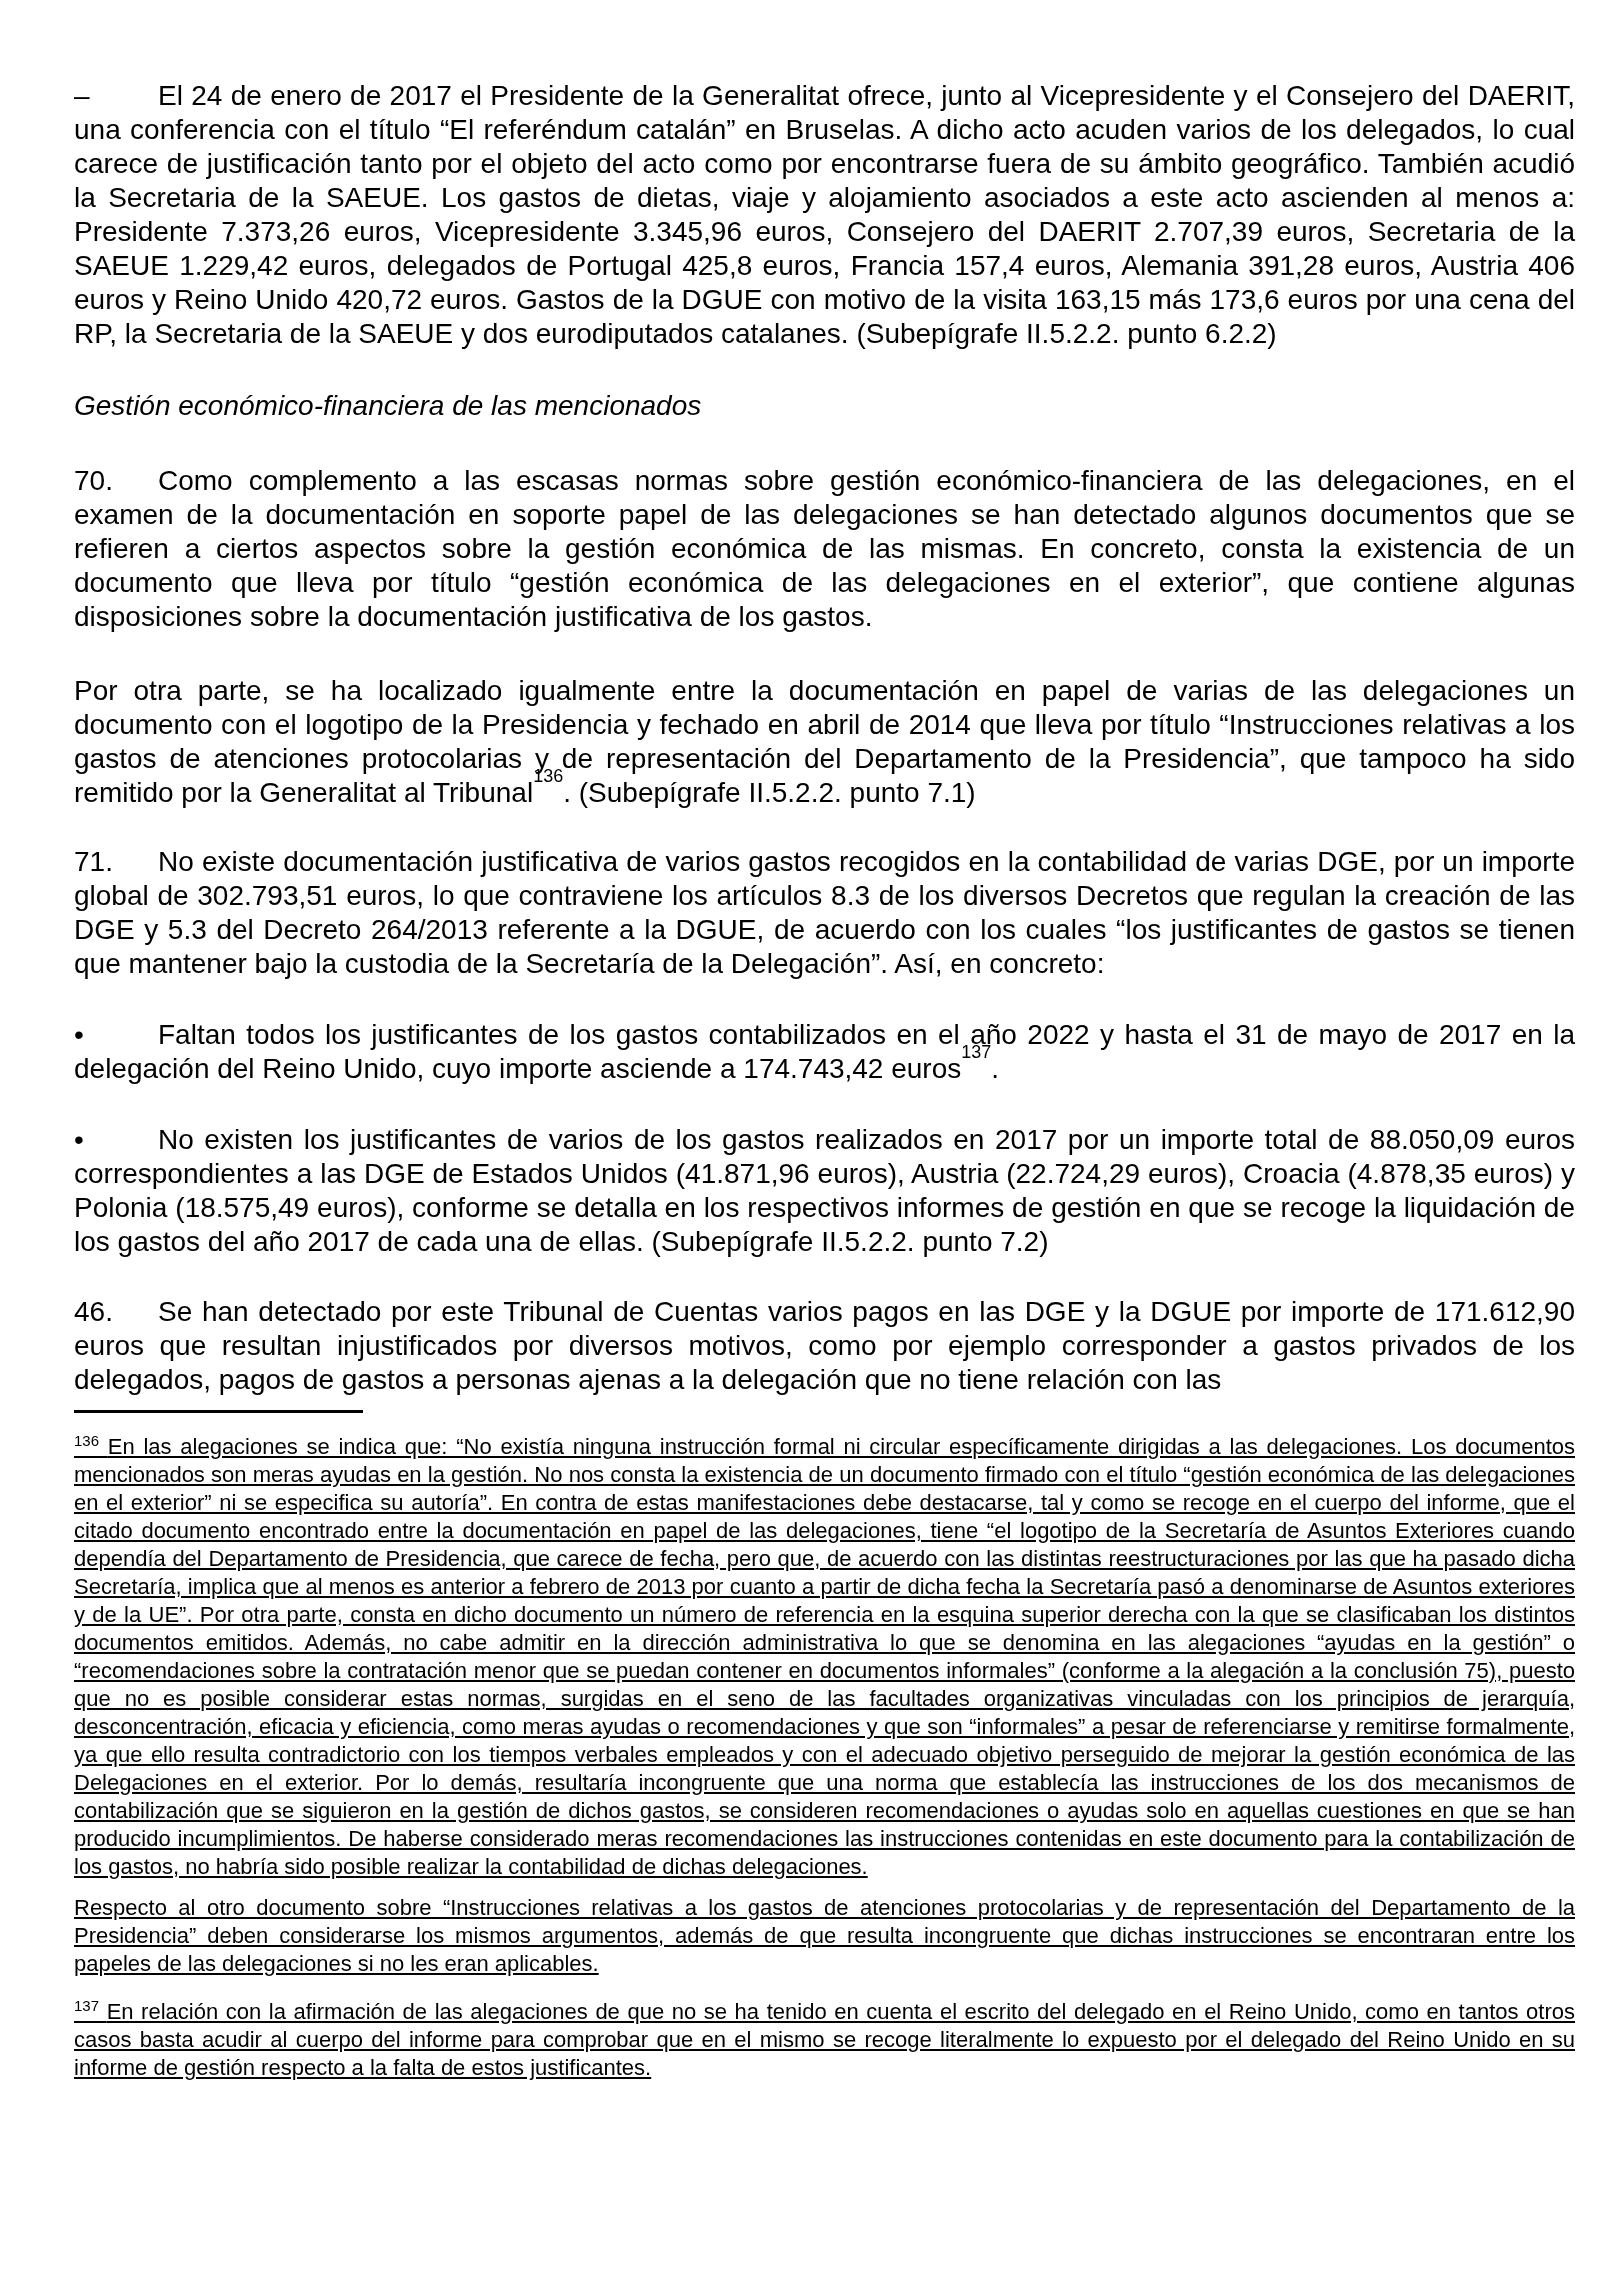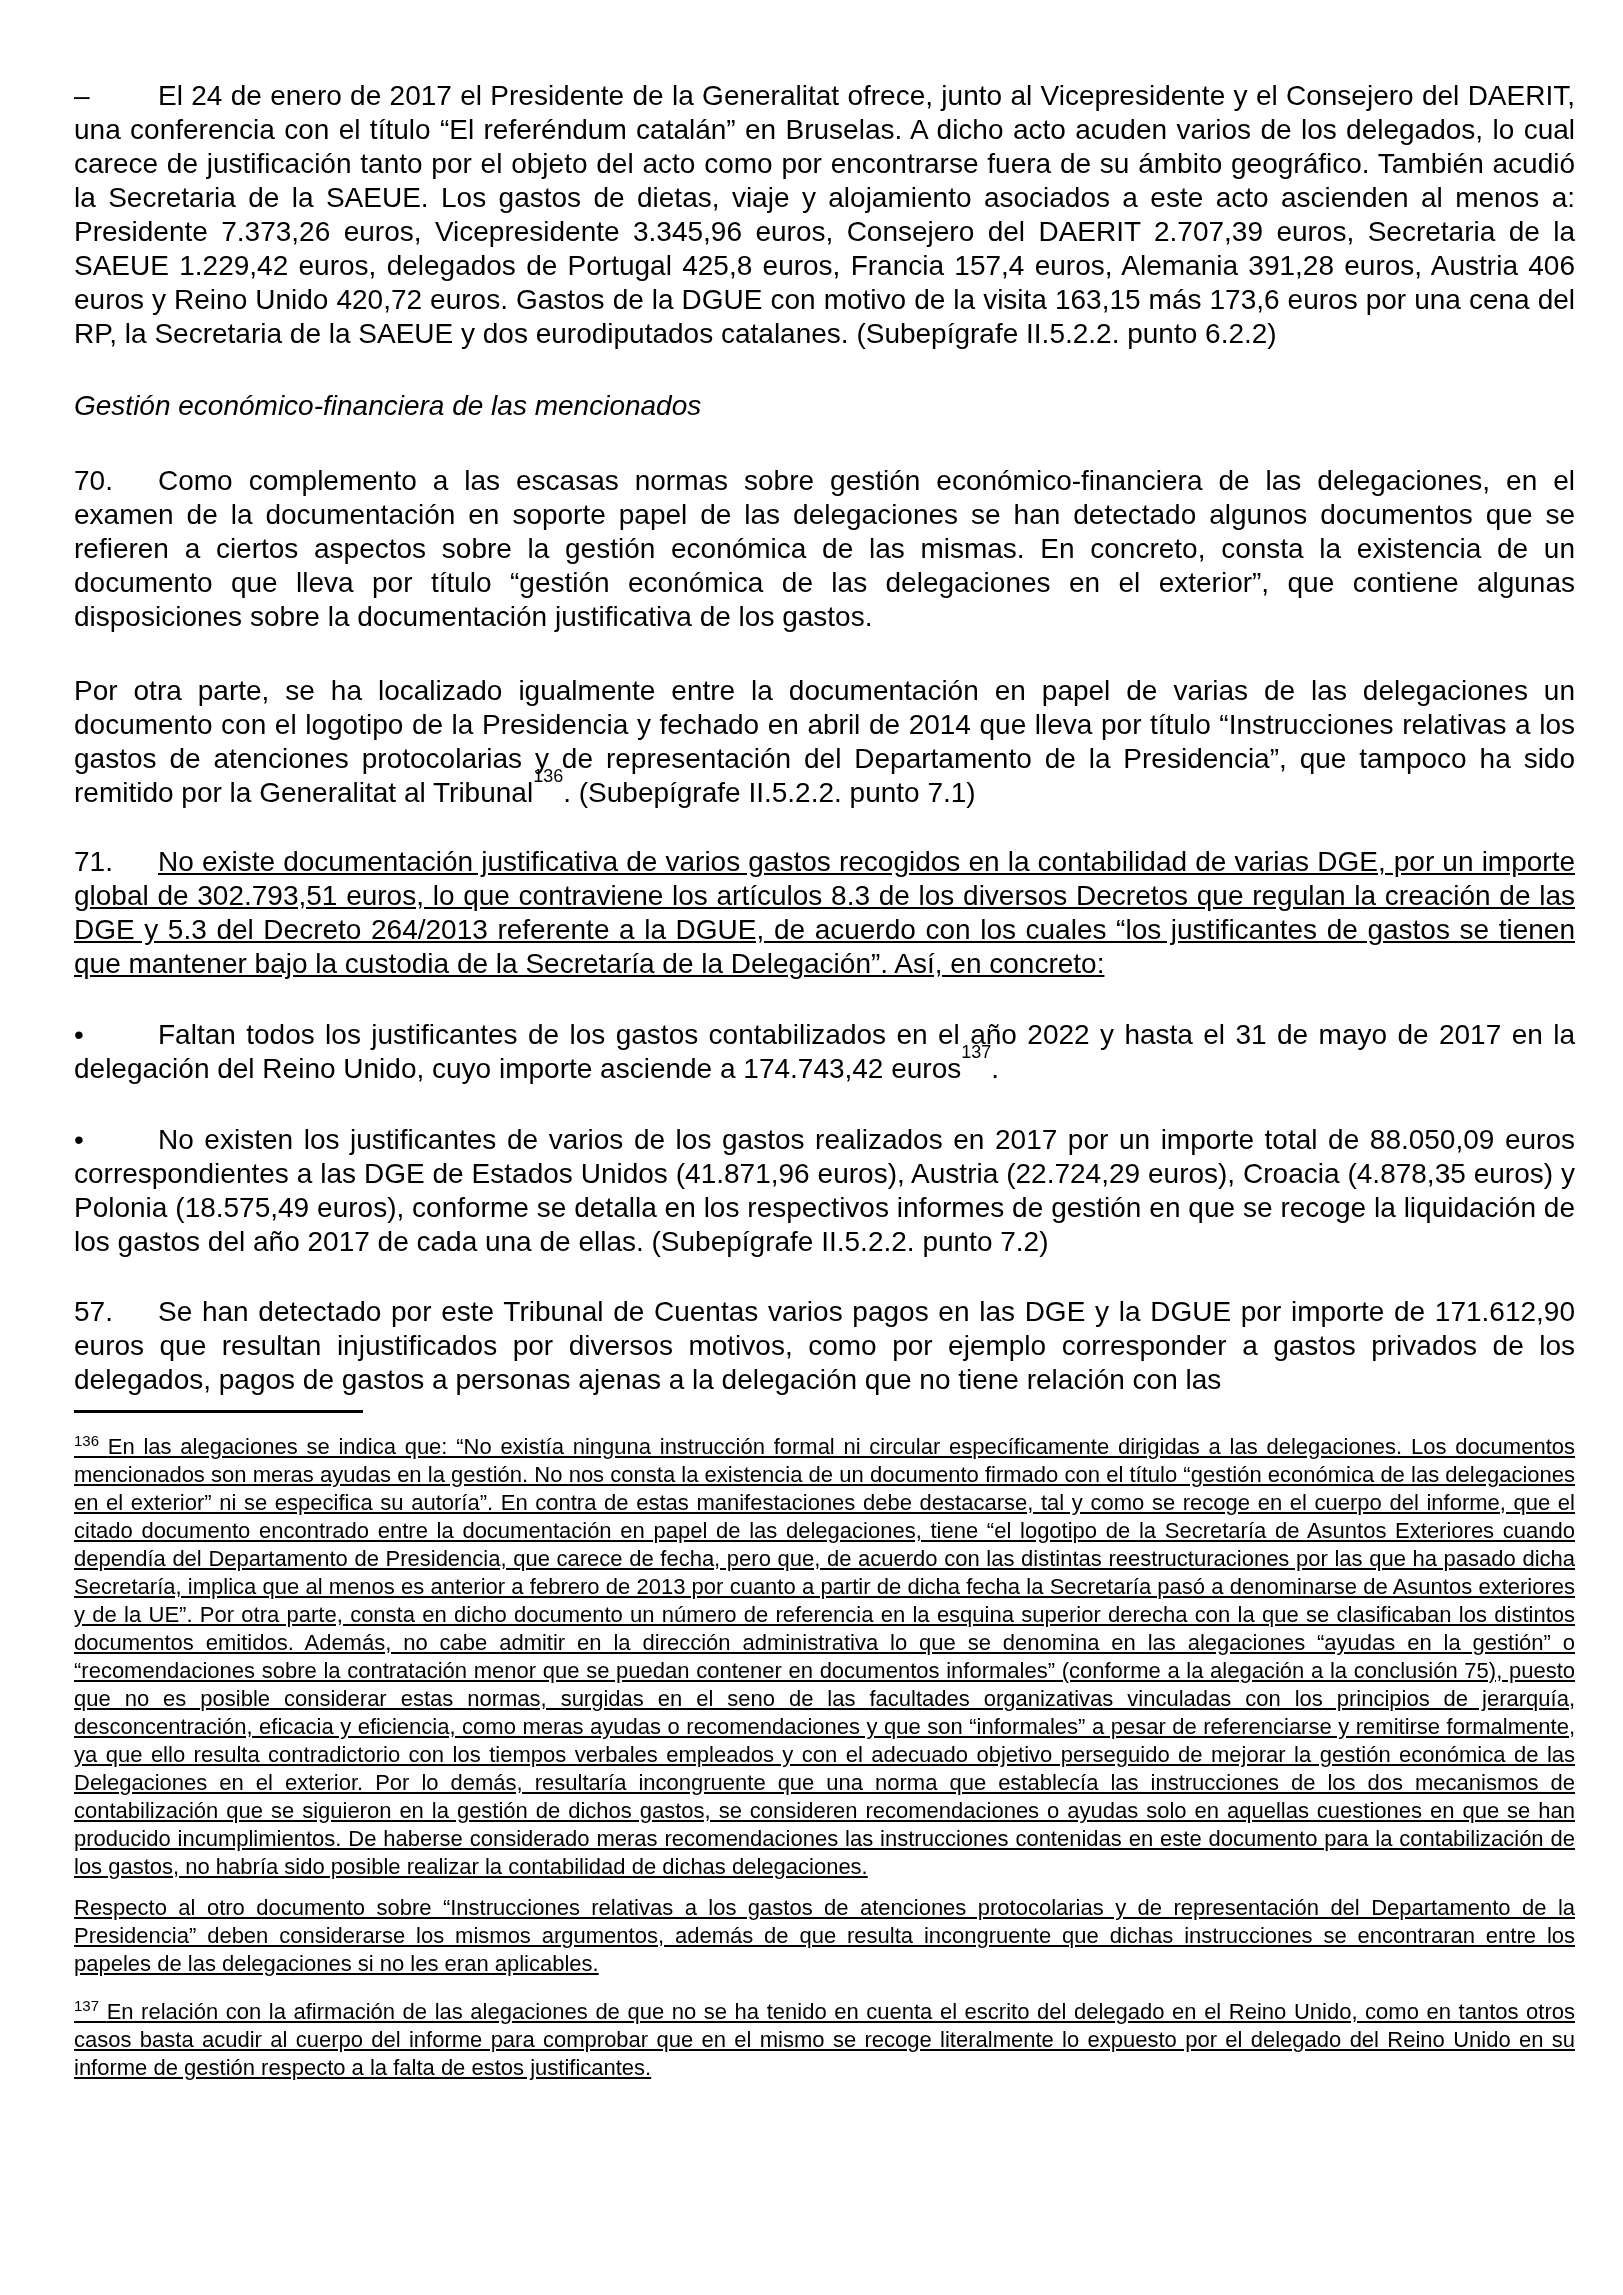--- a/index.html
+++ b/index.html
@@ -35,21 +35,21 @@
   .bsup {
     font-size: 18px;
     position: relative;
     top: -10px;
     line-height: 0;
   }
   .para1   { margin-top: 79px; }
   .heading { margin-top: 38px; }
   .p70     { margin-top: 41px; }
   .potra   { margin-top: 40px; }
-  .p71     { margin-top: 35px; text-decoration: underline; }
+  .p71     { margin-top: 35px; }
   .b1      { margin-top: 37px; }
   .b2      { margin-top: 37px; }
   .p72     { margin-top: 36px; }
   .fnsep {
     margin-top: 13.2px;
     width: 289px;
     height: 2.5px;
     background: #000000;
   }
   .footnotes { margin-top: 20px; }
@@ -83,21 +83,21 @@
     <p class="body p70"><span class="marker">70.</span><span>Como complemento a las escasas normas sobre gestión económico-financiera de las delegaciones, en el examen de la documentación en soporte papel de las delegaciones se han detectado algunos documentos que se refieren a ciertos aspectos sobre la gestión económica de las mismas. En concreto, consta la existencia de un documento que lleva por título “gestión económica de las delegaciones en el exterior”, que contiene algunas disposiciones sobre la documentación justificativa de los gastos.</span></p>
 
     <p class="body potra"><span>Por otra parte, se ha localizado igualmente entre la documentación en papel de varias de las delegaciones un documento con el logotipo de la Presidencia y fechado en abril de 2014 que lleva por título “Instrucciones relativas a los gastos de atenciones protocolarias y de representación del Departamento de la Presidencia”, que tampoco ha sido remitido por la Generalitat al Tribunal</span><sup class="bsup">136</sup><span>. (Subepígrafe II.5.2.2. punto 7.1)</span></p>
 
     <p class="body p71"><span class="marker">71.</span><span>No existe documentación justificativa de varios gastos recogidos en la contabilidad de varias DGE, por un importe global de 302.793,51 euros, lo que contraviene los artículos 8.3 de los diversos Decretos que regulan la creación de las DGE y 5.3 del Decreto 264/2013 referente a la DGUE, de acuerdo con los cuales “los justificantes de gastos se tienen que mantener bajo la custodia de la Secretaría de la Delegación”. Así, en concreto:</span></p>
 
     <p class="body b1"><span class="marker">•</span><span>Faltan todos los justificantes de los gastos contabilizados en el año 2022 y hasta el 31 de mayo de 2017 en la delegación del Reino Unido, cuyo importe asciende a 174.743,42 euros</span><sup class="bsup">137</sup><span>.</span></p>
 
     <p class="body b2"><span class="marker">•</span><span>No existen los justificantes de varios de los gastos realizados en 2017 por un importe total de 88.050,09 euros correspondientes a las DGE de Estados Unidos (41.871,96 euros), Austria (22.724,29 euros), Croacia (4.878,35 euros) y Polonia (18.575,49 euros), conforme se detalla en los respectivos informes de gestión en que se recoge la liquidación de los gastos del año 2017 de cada una de ellas. (Subepígrafe II.5.2.2. punto 7.2)</span></p>
 
-    <p class="body p72"><span class="marker">57.</span><span>Se han detectado por este Tribunal de Cuentas varios pagos en las DGE y la DGUE por importe de 171.612,90 euros que resultan injustificados por diversos motivos, como por ejemplo corresponder a gastos privados de los delegados, pagos de gastos a personas ajenas a la delegación que no tiene relación con las</span></p>
+    <p class="body p72"><span class="marker">46.</span><span>Se han detectado por este Tribunal de Cuentas varios pagos en las DGE y la DGUE por importe de 171.612,90 euros que resultan injustificados por diversos motivos, como por ejemplo corresponder a gastos privados de los delegados, pagos de gastos a personas ajenas a la delegación que no tiene relación con las</span></p>
 
     <div class="fnsep"></div>
 
     <div class="footnotes">
       <p class="fn fn136"><sup class="fnsup">136</sup>
         <span>En las alegaciones se indica que: “No existía ninguna instrucción formal ni circular específicamente dirigidas a las delegaciones. Los documentos mencionados son meras ayudas en la gestión. No nos consta la existencia de un documento firmado con el título “gestión económica de las delegaciones en el exterior” ni se especifica su autoría”. En contra de estas manifestaciones debe destacarse, tal y como se recoge en el cuerpo del informe, que el citado documento encontrado entre la documentación en papel de las delegaciones, tiene “el logotipo de la Secretaría de Asuntos Exteriores cuando dependía del Departamento de Presidencia, que carece de fecha, pero que, de acuerdo con las distintas reestructuraciones por las que ha pasado dicha Secretaría, implica que al menos es anterior a febrero de 2013 por cuanto a partir de dicha fecha la Secretaría pasó a denominarse de Asuntos exteriores y de la UE”. Por otra parte, consta en dicho documento un número de referencia en la esquina superior derecha con la que se clasificaban los distintos documentos emitidos. Además, no cabe admitir en la dirección administrativa lo que se denomina en las alegaciones “ayudas en la gestión” o “recomendaciones sobre la contratación menor que se puedan contener en documentos informales” (conforme a la alegación a la conclusión 75), puesto que no es posible considerar estas normas, surgidas en el seno de las facultades organizativas vinculadas con los principios de jerarquía, desconcentración, eficacia y eficiencia, como meras ayudas o recomendaciones y que son “informales” a pesar de referenciarse y remitirse formalmente, ya que ello resulta contradictorio con los tiempos verbales empleados y con el adecuado objetivo perseguido de mejorar la gestión económica de las Delegaciones en el exterior. Por lo demás, resultaría incongruente que una norma que establecía las instrucciones de los dos mecanismos de contabilización que se siguieron en la gestión de dichos gastos, se consideren recomendaciones o ayudas solo en aquellas cuestiones en que se han producido incumplimientos. De haberse considerado meras recomendaciones las instrucciones contenidas en este documento para la contabilización de los gastos, no habría sido posible realizar la contabilidad de dichas delegaciones.</span></p>
 
       <p class="fn fnp2">Respecto al otro documento sobre “Instrucciones relativas a los gastos de atenciones protocolarias y de representación del Departamento de la Presidencia” deben considerarse los mismos argumentos, además de que resulta incongruente que dichas instrucciones se encontraran entre los papeles de las delegaciones si no les eran aplicables.</p>
 
       <p class="fn fn137"><sup class="fnsup">137</sup>

